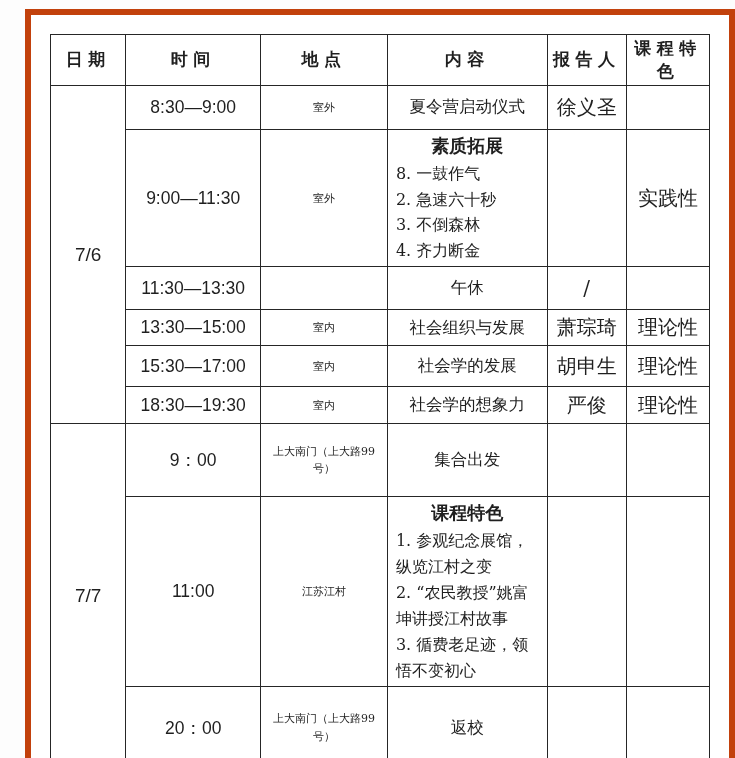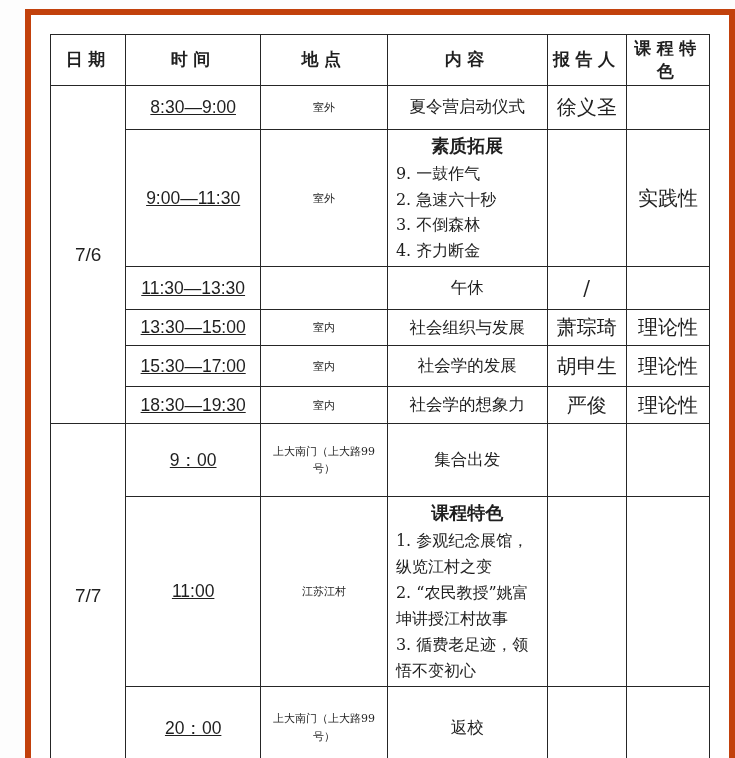--- a/index.html
+++ b/index.html
@@ -45,21 +45,20 @@
     padding: 2px 5px;
   }
   td.c-date {
     font-family: Liberation Sans, sans-serif;
     font-size: 19px;
   }
   td.c-time {
     font-family: "Liberation Sans", sans-serif;
     font-size: 17.5px;
     white-space: nowrap;
-    text-decoration: underline;
   }
   td.c-place {
     font-size: 11px;
     line-height: 1.55;
     padding: 2px 8px;
   }
   td.c-content {
     font-size: 16.5px;
     padding: 3px 6px;
   }
@@ -111,21 +110,21 @@
         <td class="c-content">夏令营启动仪式</td>
         <td class="c-speaker">徐义圣</td>
         <td class="c-feature"></td>
       </tr>
 
       <tr style="height:128px">
         <td class="c-time">9:00—11:30</td>
         <td class="c-place">室外</td>
         <td class="c-content">
           <div class="content-title">素质拓展</div>
-          <div class="content-item">9. 一鼓作气</div>
+          <div class="content-item">8. 一鼓作气</div>
           <div class="content-item">2. 急速六十秒</div>
           <div class="content-item">3. 不倒森林</div>
           <div class="content-item">4. 齐力断金</div>
         </td>
         <td class="c-speaker"></td>
         <td class="c-feature">实践性</td>
       </tr>
 
       <tr style="height:43px">
         <td class="c-time">11:30—13:30</td>

